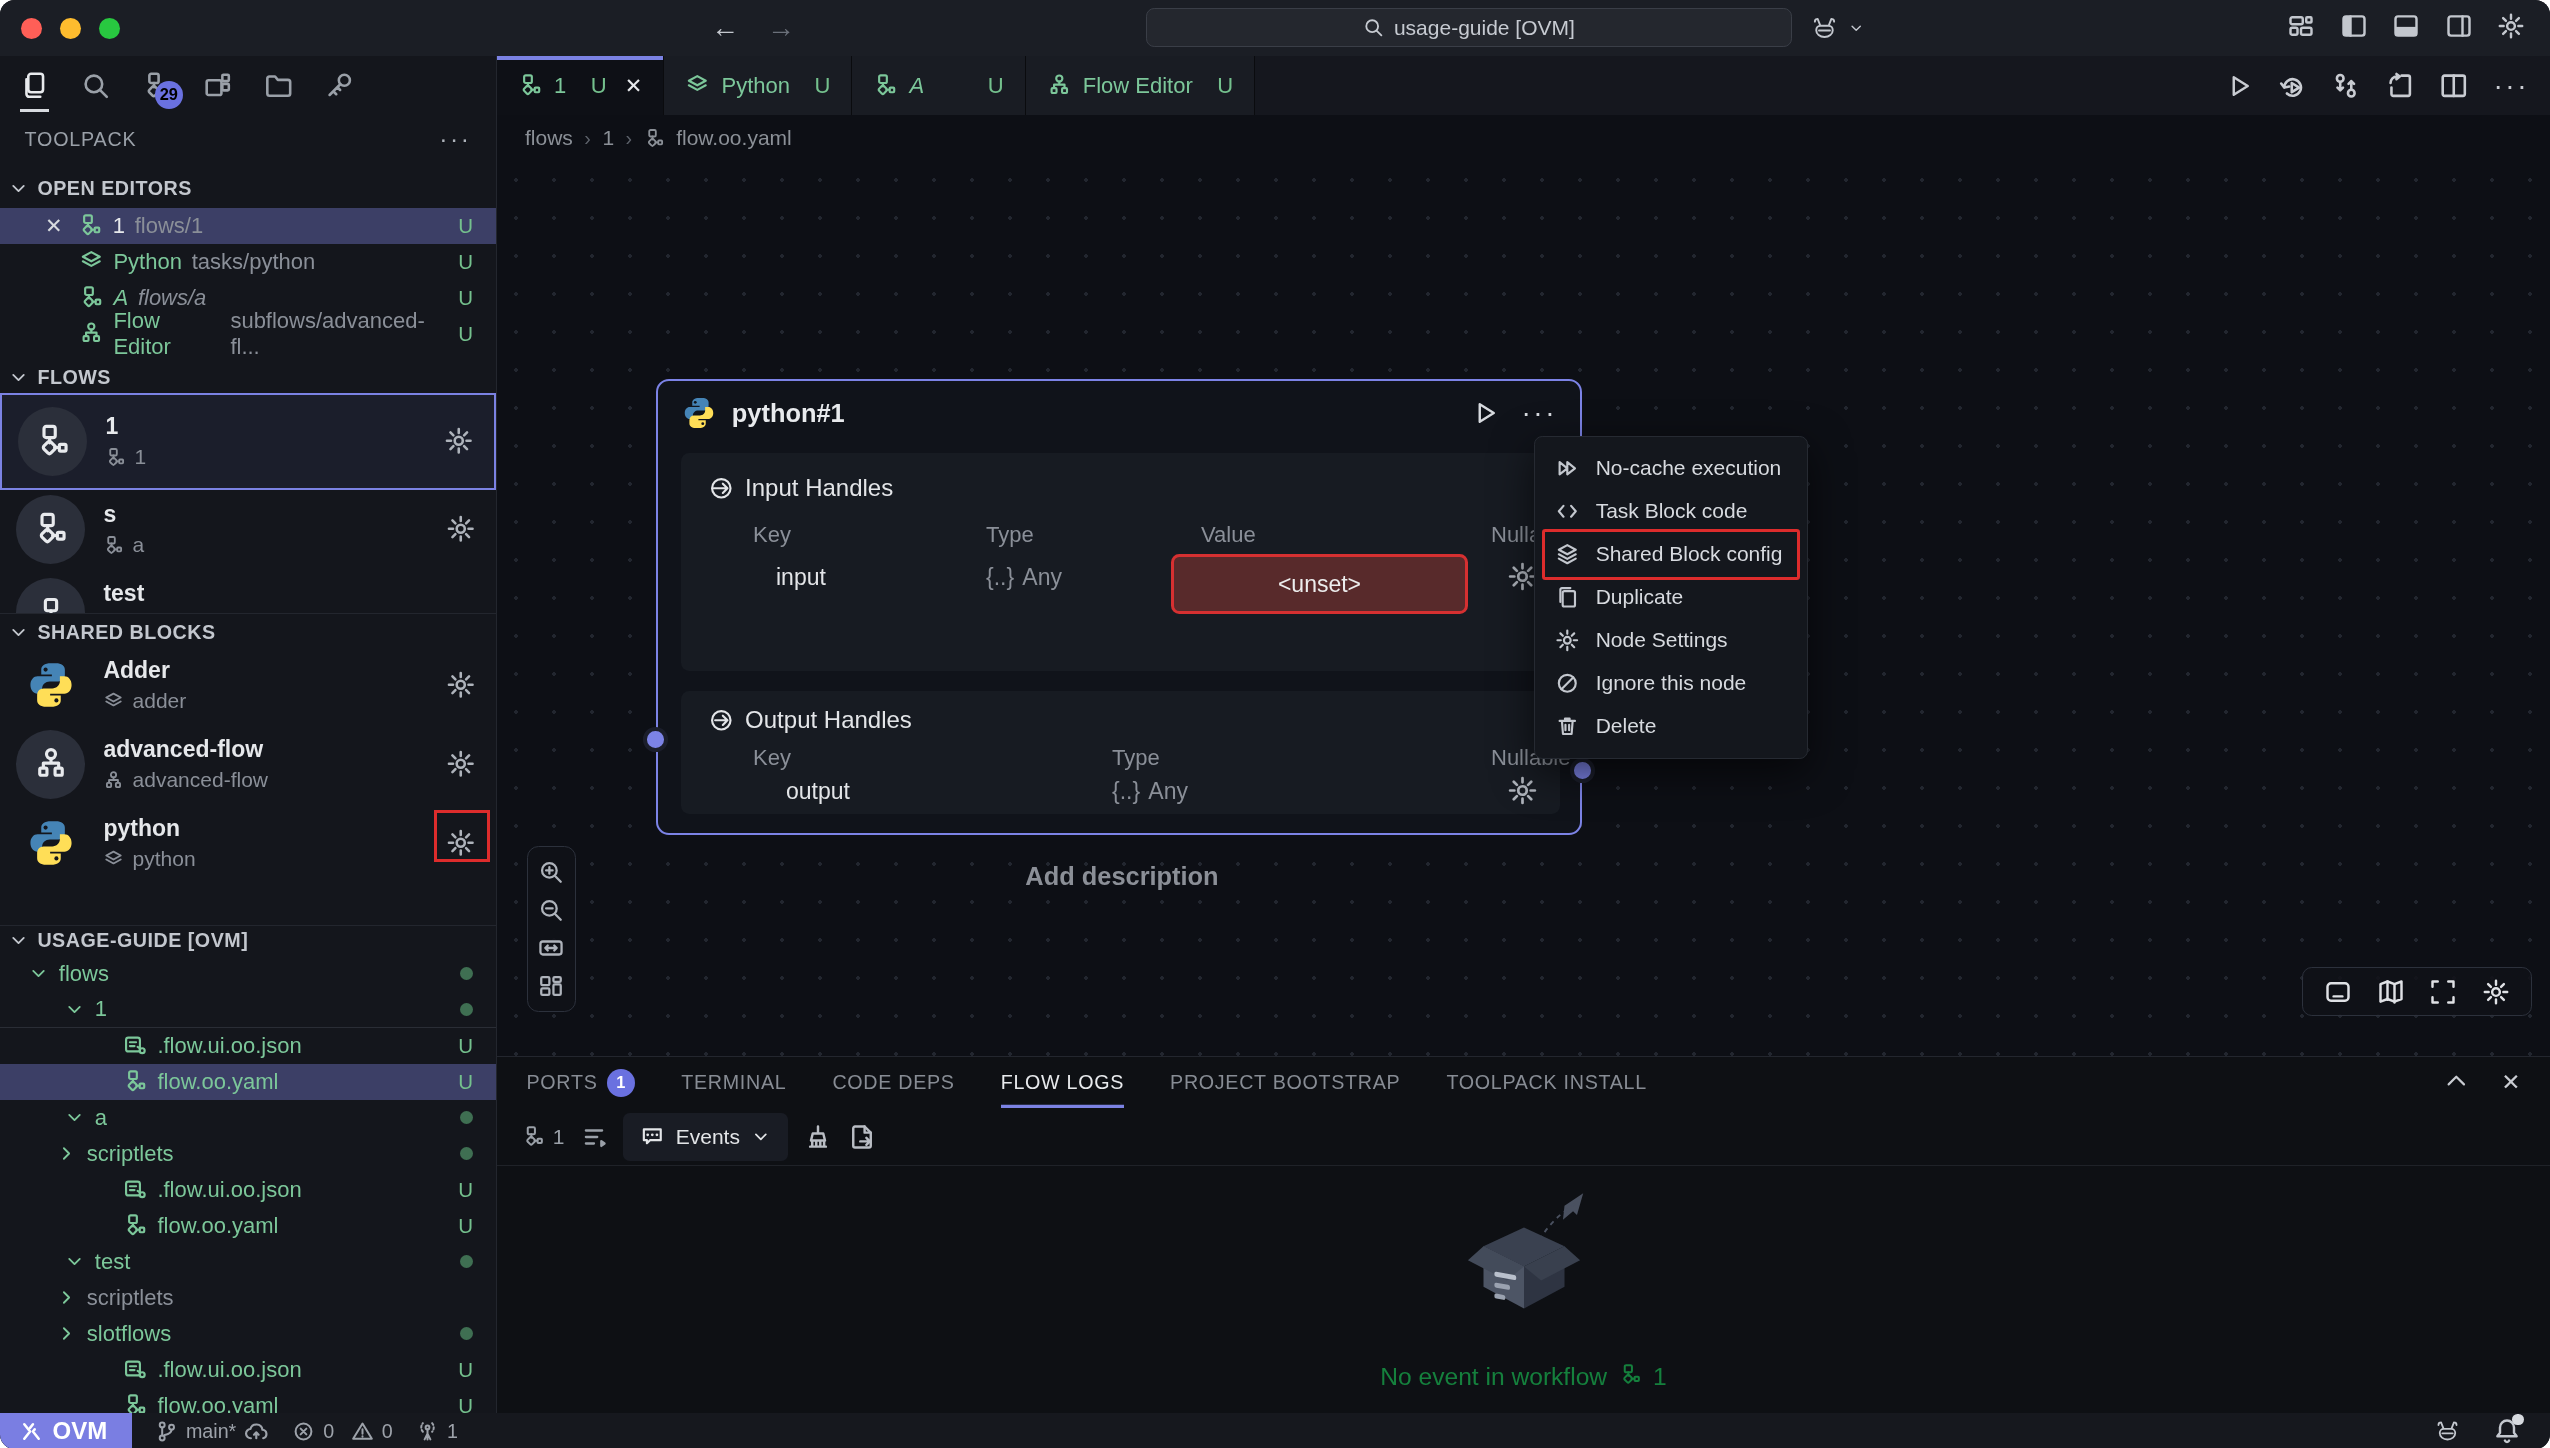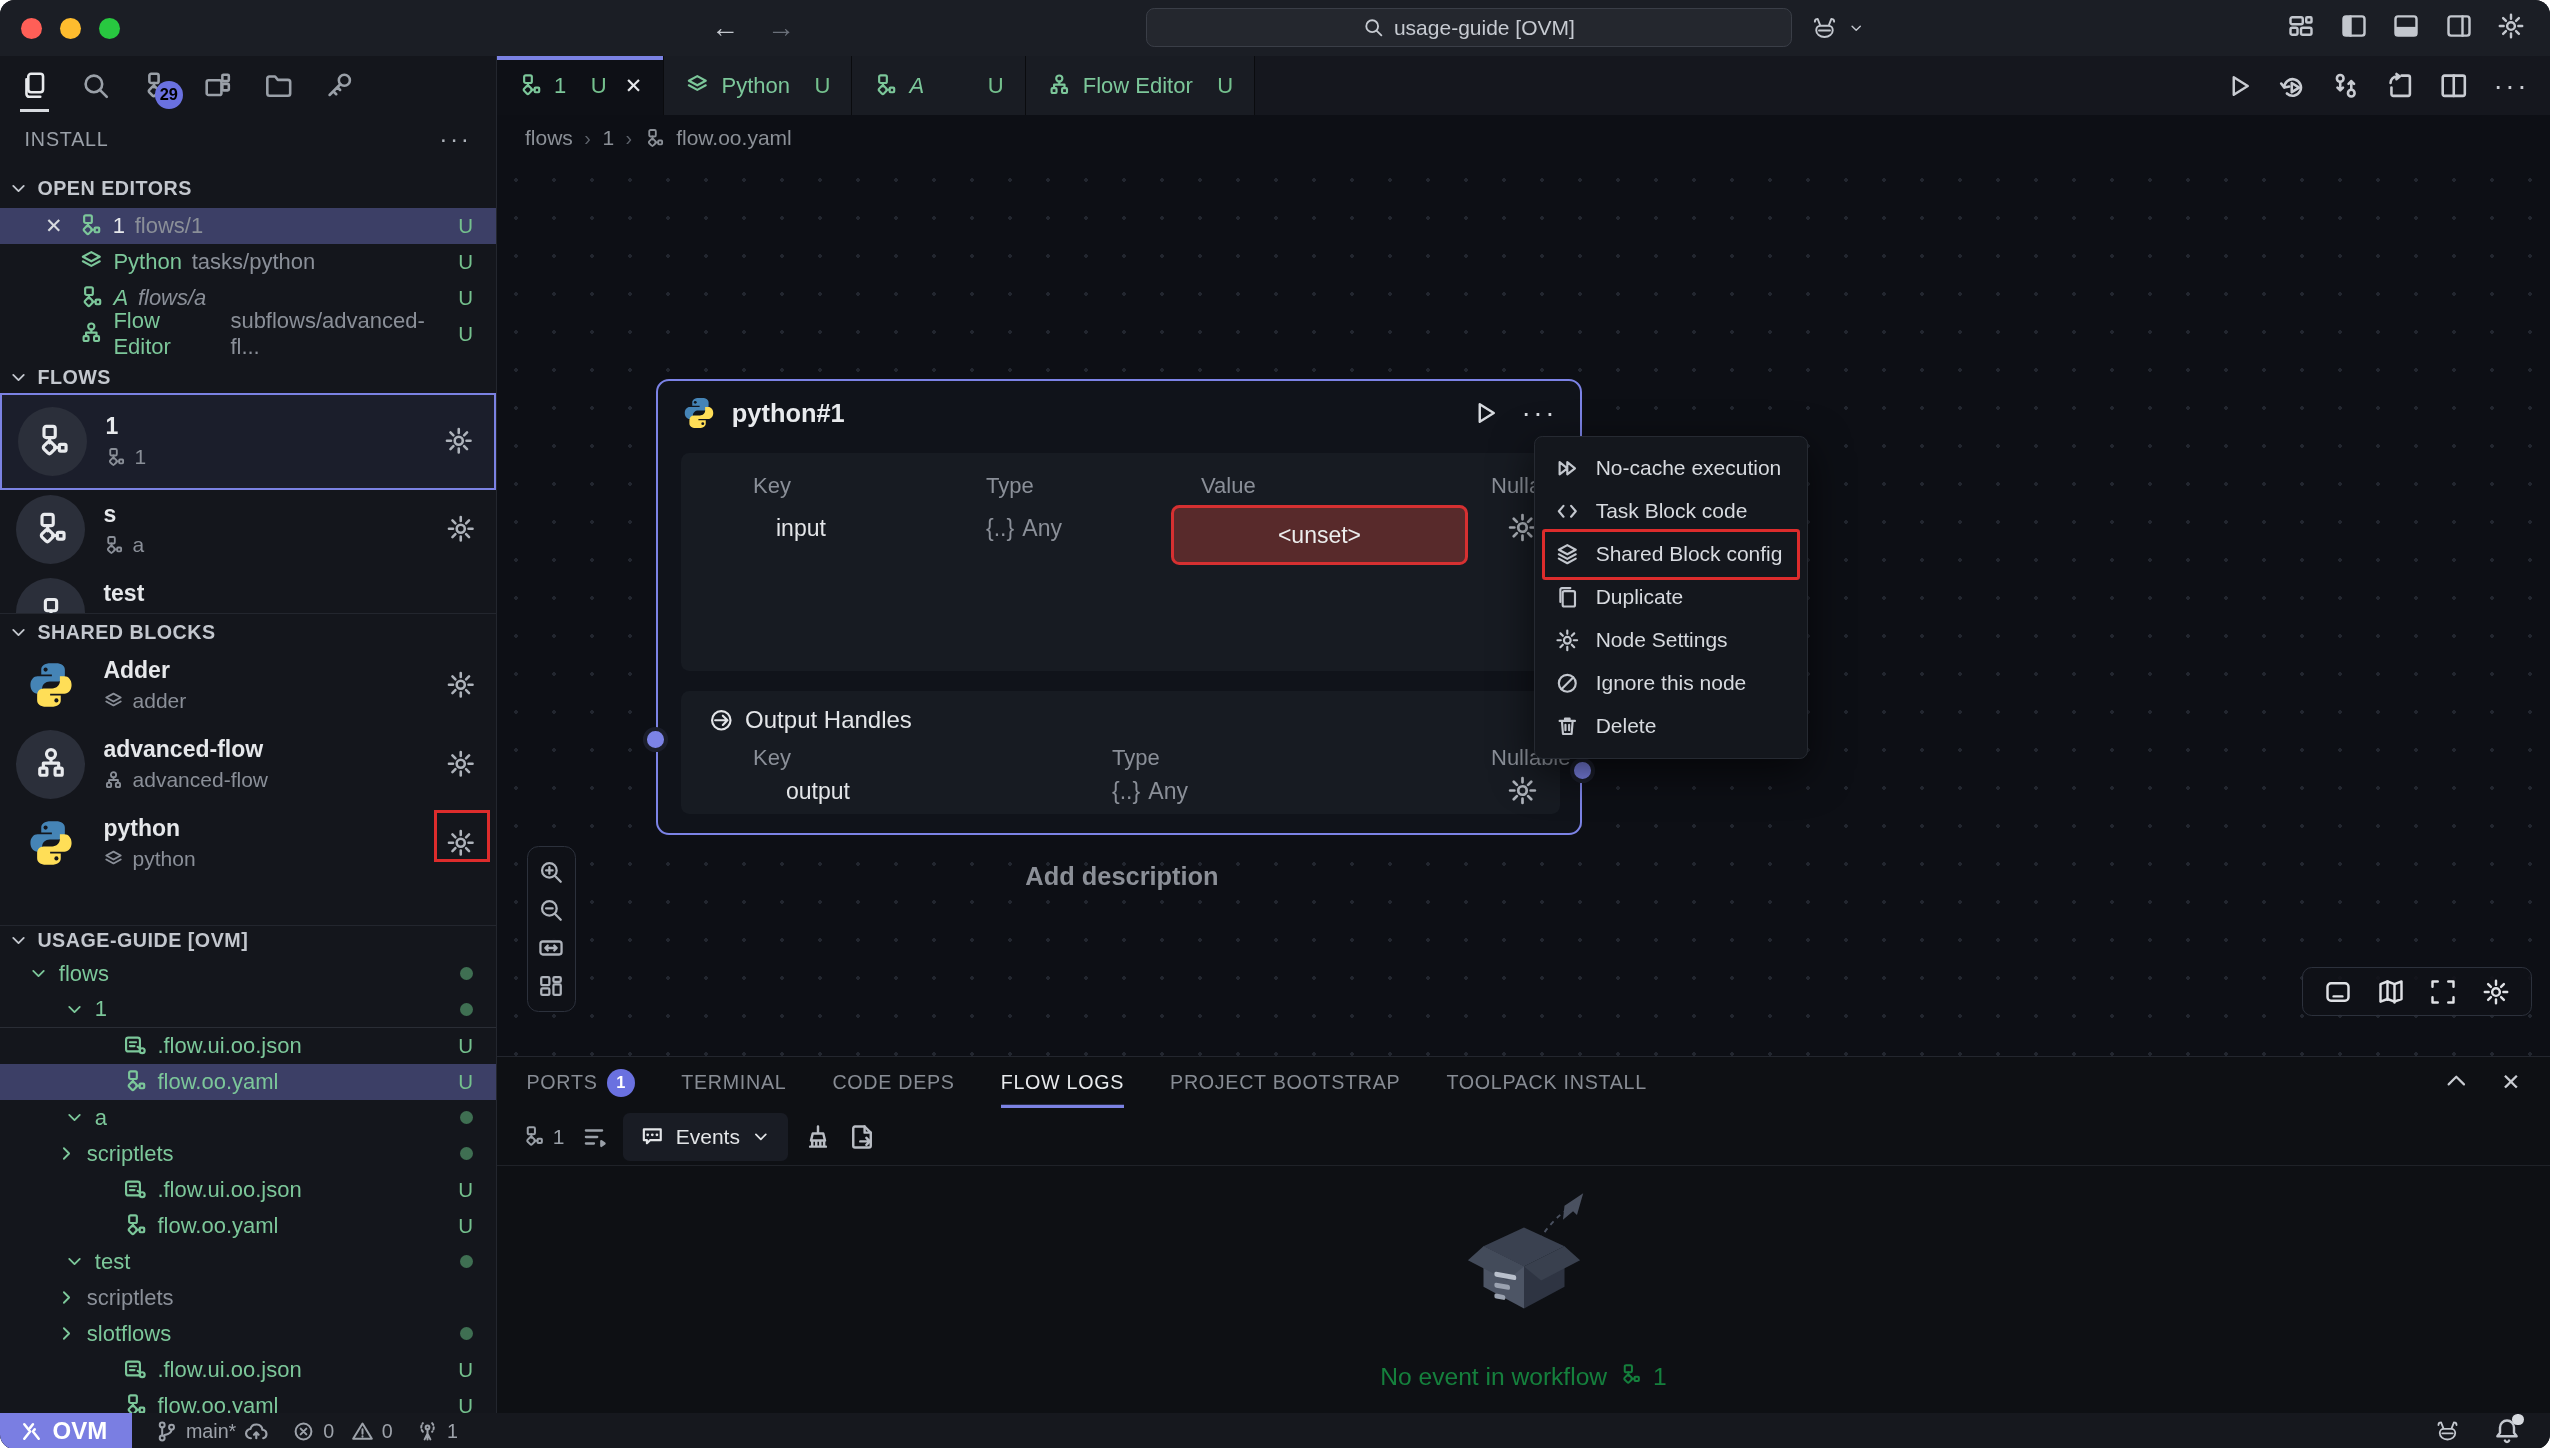--- a/index.html
+++ b/index.html
@@ -245,21 +245,21 @@
         </div>
         <div class="act-item">
           <svg class="ic" width="29.5" height="29.5" viewBox="0 0 16 16">
               <circle cx="10.5" cy="5" r="3"></circle>
               <path d="M8.3 7.2L2.5 13M4.5 11l1.6 1.6M6.7 8.8l1.5 1.5"></path>
             </svg>
         </div>
       </div>
 
       <div class="exp-header">
-        <span>INSTALL</span>
+        <span>TOOLPACK</span>
         <span class="more">···</span>
       </div>
 
       <div class="sec-header oe-header">
         <svg class="ic chev" viewBox="0 0 16 16">
             <path d="M4 6l4 4 4-4"></path>
           </svg>
         <span>OPEN EDITORS</span>
       </div>
       <div class="row selected" style="padding-left:39px;">
@@ -697,20 +697,27 @@
             <span class="node-title">python#1</span>
             <div class="node-actions">
               <svg class="ic" width="28" height="28" viewBox="0 0 16 16">
                   <path d="M5 3l8 5-8 5z"></path>
                 </svg>
               <span style="font-size:28px;letter-spacing:2.5px;">···</span>
             </div>
           </div>
 
           <div class="hpanel" style="top:72px;height:218px;">
+            <div class="hpanel-title">
+              <svg class="ic" width="24.6" height="24.6" viewBox="0 0 16 16">
+                  <circle cx="8" cy="8" r="6"></circle>
+                  <path d="M2 8h8M8 5l3 3-3 3" transform="translate(1,0)"></path>
+                </svg>
+              <span>Input Handles</span>
+            </div>
             <div class="cols">
               <span style="left:72px;">Key</span>
               <span style="left:305px;">Type</span>
               <span style="left:520px;">Value</span>
               <span style="left:810px;">Nullable</span>
             </div>
             <div class="hrow">
               <span style="left:95px;top:9.8px;">input</span>
               <span class="typechip" style="left:305px;top:9.8px;">
                   <span>{..}</span>

